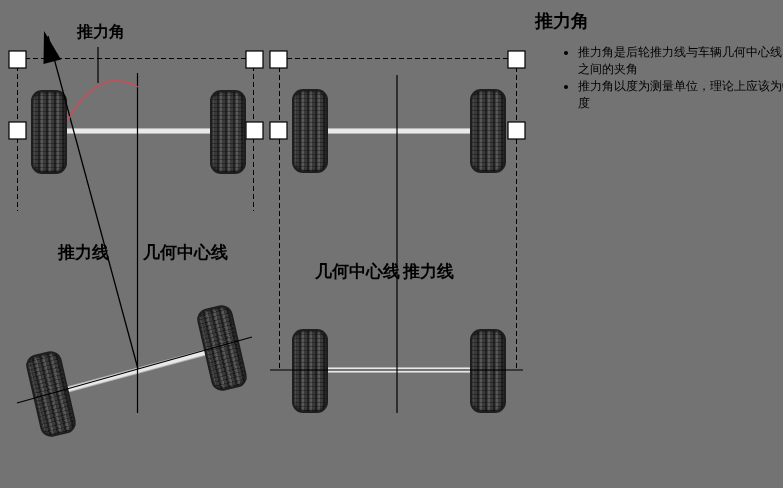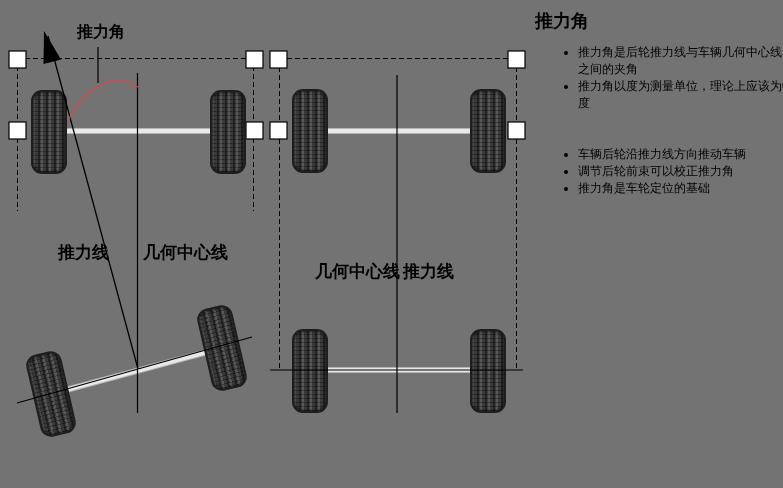--- a/index.html
+++ b/index.html
@@ -116,20 +116,15 @@
   <div class="diagram-label" style="left:143px;top:245px;">几何中心线</div>
   <div class="diagram-label" style="left:315px;top:264px;">几何中心线</div>
   <div class="diagram-label" style="left:403px;top:264px;">推力线</div>
 
   <div class="panel">
     <h1>推力角</h1>
     <ul class="top">
       <li>推力角是后轮推力线与车辆几何中心线之间的夹角</li>
       <li>推力角以度为测量单位，理论上应该为0度</li>
     </ul>
-    <ul class="bottom">
-      <li>车辆后轮沿推力线方向推动车辆</li>
-      <li>调节后轮前束可以校正推力角</li>
-      <li>推力角是车轮定位的基础</li>
-    </ul>
   </div>
 
 </div>
 
 </body></html>

